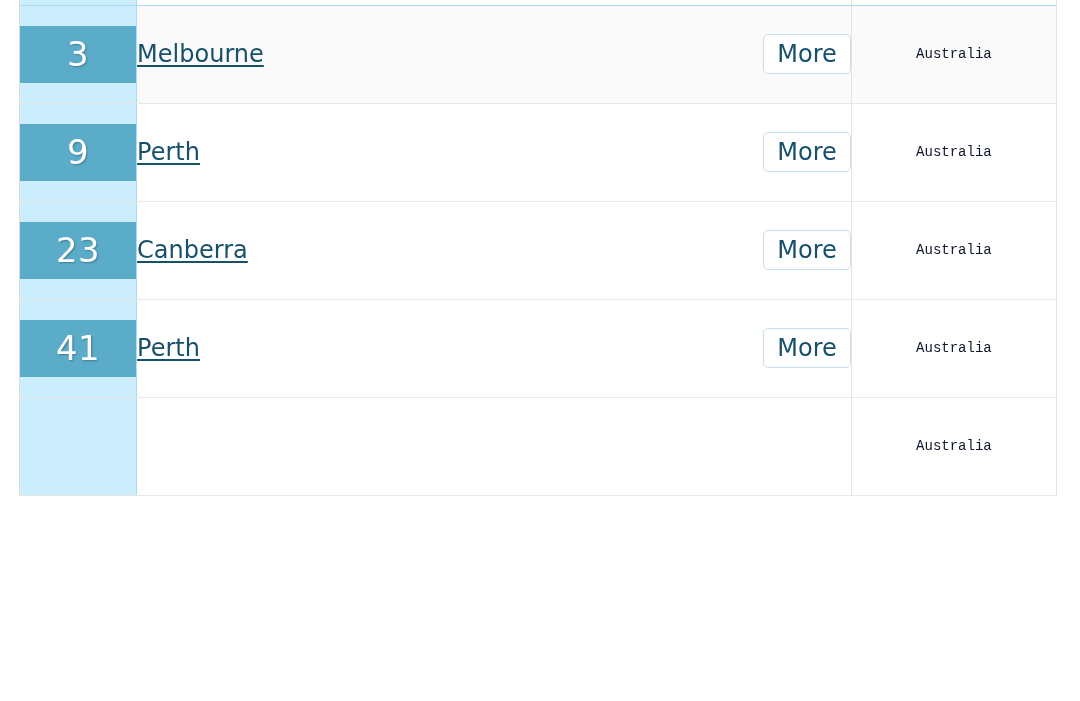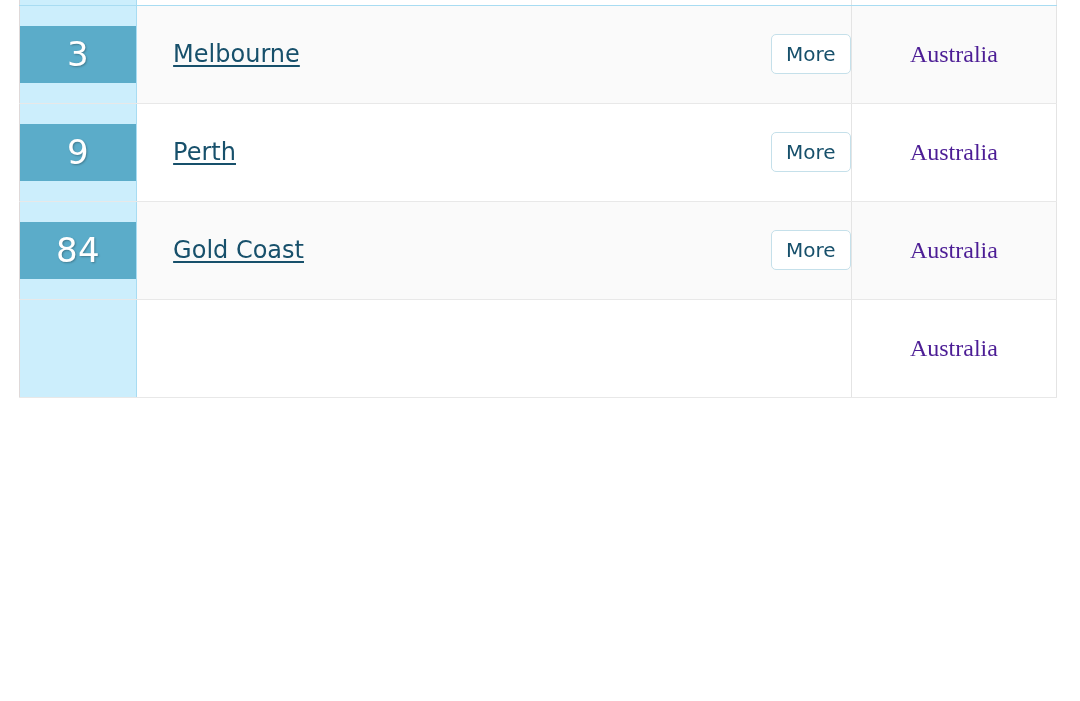--- a/index.html
+++ b/index.html
@@ -93,47 +93,46 @@
     justify-content: space-between;
     width: 100%;
   }
   a.city-link {
     color: #17506b;
     font-size: 24px;
     text-decoration: underline;
     text-underline-offset: 3px;
     font-family: "DejaVu Sans", "Liberation Sans", sans-serif;
     white-space: nowrap;
-    margin-left: 36px;
   }
   .more-btn {
     display: inline-flex;
     align-items: center;
     justify-content: center;
     min-width: 80px;
     height: 40px;
     padding: 0 13px;
     box-sizing: border-box;
     background: #ffffff;
     border: 1.5px solid #c5e0ea;
     border-radius: 5px;
     color: #17506b;
-    font-size: 20px;
+    font-size: 24px;
     font-family: "DejaVu Sans", "Liberation Sans", sans-serif;
     cursor: pointer;
     white-space: nowrap;
   }
 
   
   td.col-country {
     width: 205px;
     text-align: center;
-    color: #4c1d95;
-    font-size: 24px;
-    font-family: Liberation Serif, serif;
+    color: #0f172a;
+    font-size: 14px;
+    font-family: Liberation Mono, monospace;
   }
 
   
   .top-hairline {
     position: absolute;
     left: 19px;
     top: 5px;
     width: 1038px;
     height: 1px;
     background: #a8dcf2;
@@ -171,27 +170,39 @@
               <div class="rank-badge">9</div>
             </td>
             <td class="col-city">
               <div class="city-cell">
                 <a class="city-link" href="#">Perth</a>
                 <button class="more-btn">More</button>
               </div>
             </td>
             <td class="col-country">Australia</td>
           </tr>
-          <tr class="alt">
-            <td class="col-rank">
-              <div class="rank-badge">84</div>
-            </td>
-            <td class="col-city">
-              <div class="city-cell">
-                <a class="city-link" href="#">Gold Coast</a>
+          <tr class="">
+            <td class="col-rank">
+              <div class="rank-badge">23</div>
+            </td>
+            <td class="col-city">
+              <div class="city-cell">
+                <a class="city-link" href="#">Canberra</a>
+                <button class="more-btn">More</button>
+              </div>
+            </td>
+            <td class="col-country">Australia</td>
+          </tr>
+          <tr class="">
+            <td class="col-rank">
+              <div class="rank-badge">41</div>
+            </td>
+            <td class="col-city">
+              <div class="city-cell">
+                <a class="city-link" href="#">Perth</a>
                 <button class="more-btn">More</button>
               </div>
             </td>
             <td class="col-country">Australia</td>
           </tr>
           <tr class="">
             <td class="col-rank"></td>
             <td class="col-city"></td>
             <td class="col-country">Australia</td>
           </tr>

